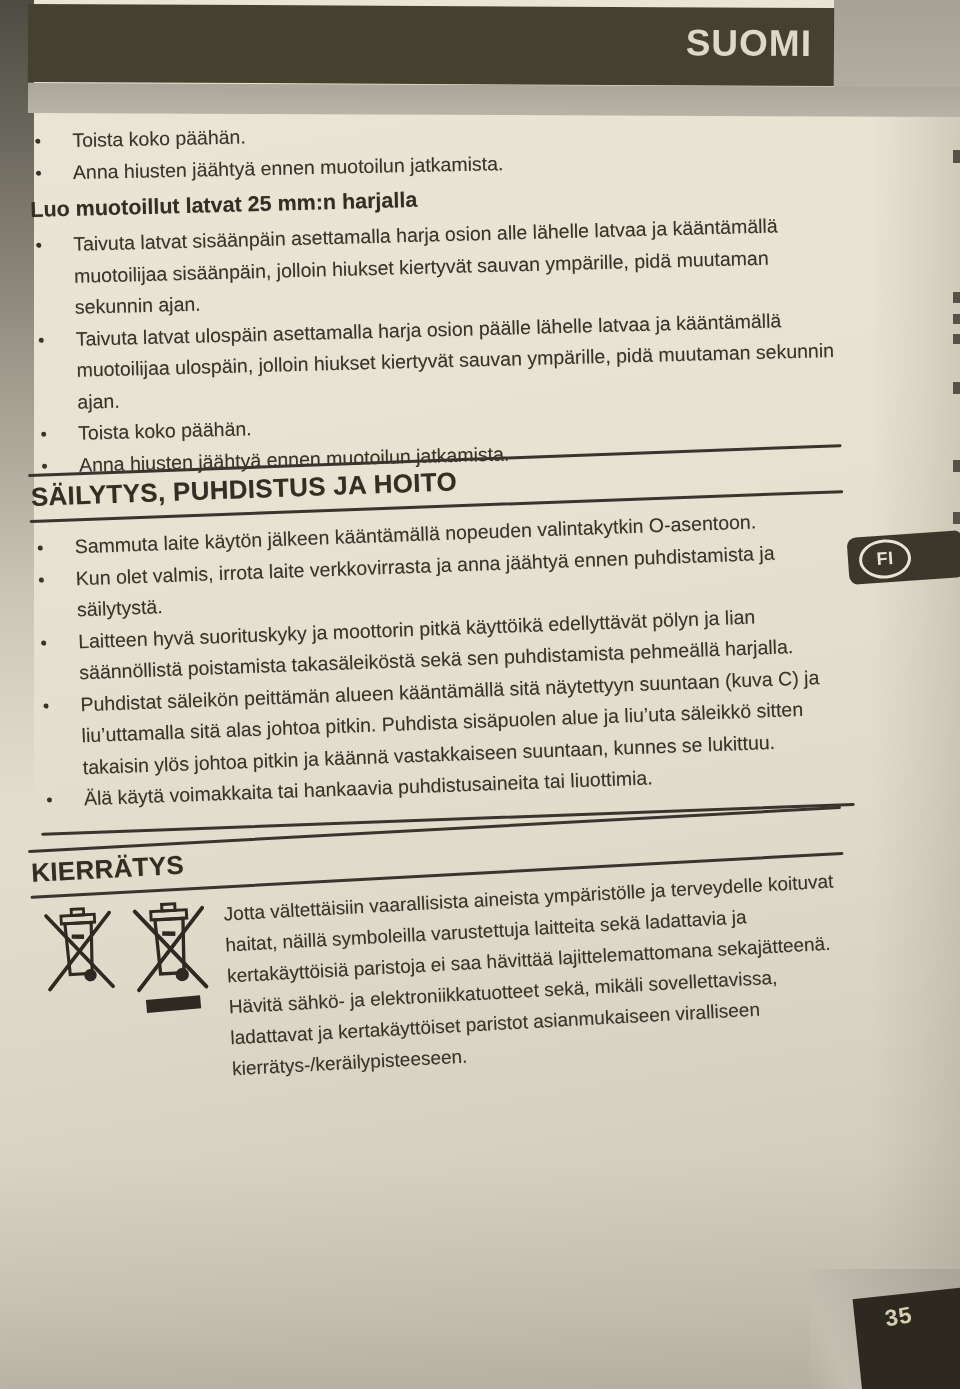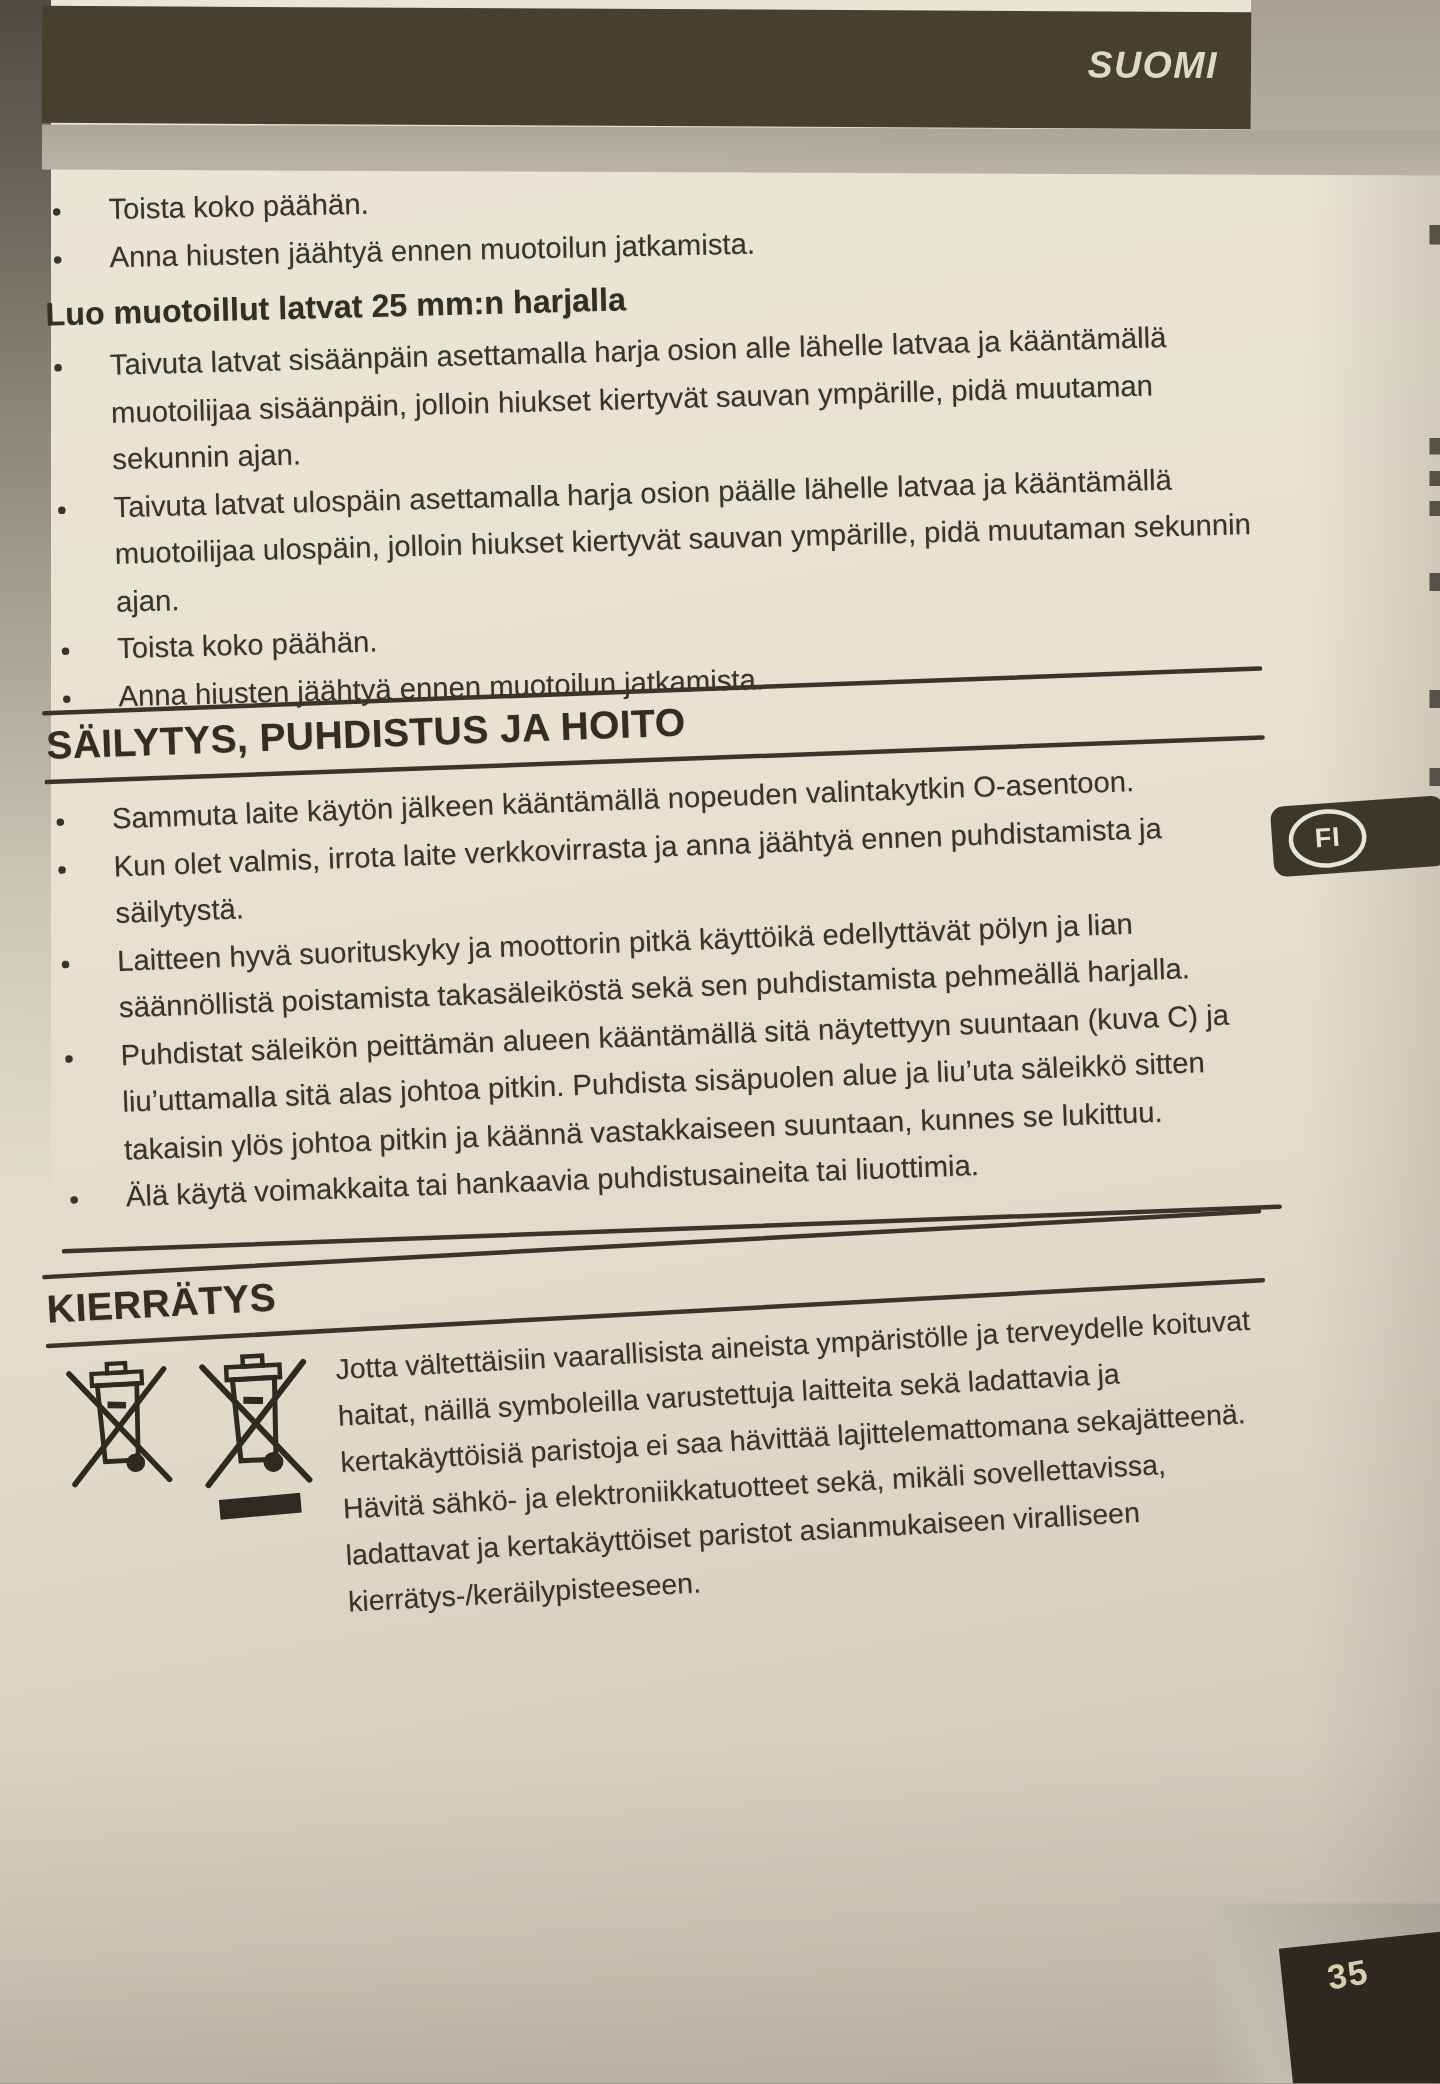--- a/index.html
+++ b/index.html
@@ -30,21 +30,21 @@
     background:linear-gradient(90deg,rgba(160,155,142,0) 0%,rgba(160,155,142,0.18) 55%,rgba(150,145,132,0.30) 100%);}
   .bottom-shade{position:absolute;left:0;bottom:0;width:100%;height:230px;
     background:linear-gradient(180deg,rgba(140,135,120,0) 0%,rgba(140,135,120,0.18) 65%,rgba(130,125,110,0.30) 100%);}
   .corner-br{position:absolute;right:0;bottom:0;width:150px;height:120px;
     background:linear-gradient(250deg,#a9a499,#c2beb0 80%,rgba(194,190,176,0));}
 
   
   .header-bar{position:absolute;left:28px;top:6px;width:806px;height:78px;
     background:var(--colors-header_bar);transform:rotate(0.3deg);
     display:flex;align-items:center;justify-content:flex-end;}
-  .suomi{color:var(--colors-suomi_fg);font-size:25px;font-weight:700;letter-spacing:1px;padding:0 22px 6px 0;font-style:italic;}
+  .suomi{color:var(--colors-suomi_fg);font-size:37px;font-weight:700;letter-spacing:1px;padding:0 22px 6px 0;}
   .header-band{position:absolute;left:28px;top:85px;width:932px;height:30px;
     background:linear-gradient(180deg,#aba69a,#b8b3a6);transform:rotate(0.25deg);}
 
   
   .tick{position:absolute;right:0;width:7px;background:#56524a;}
 
   
   .sec{position:absolute;left:28px;width:814px;text-shadow:0.2px 0.2px 0.7px rgba(57,51,42,0.30);}
   ul.blist{list-style:none;margin:0;padding:0;}
   ul.blist li{position:relative;padding-left:44px;font-size:19.5px;line-height:31.5px;}

